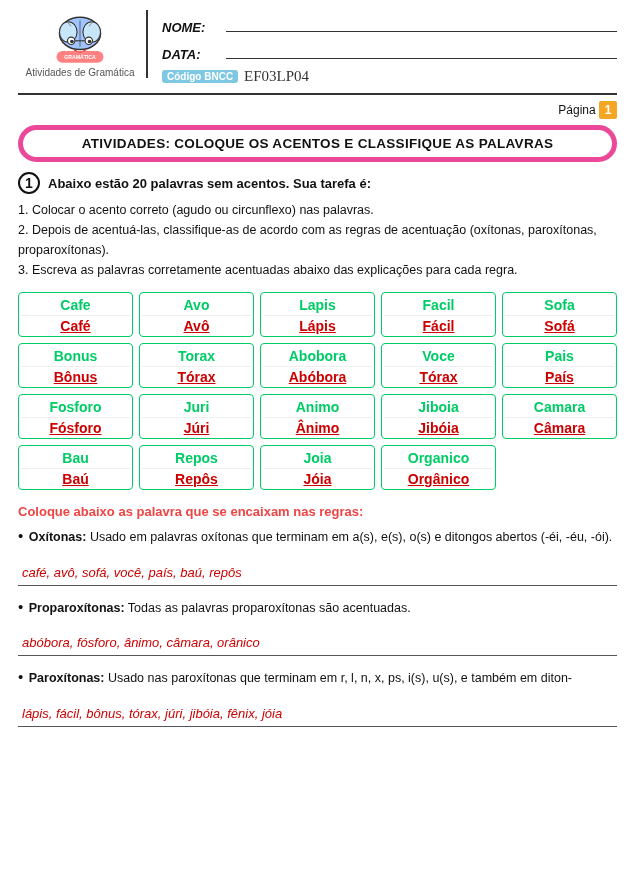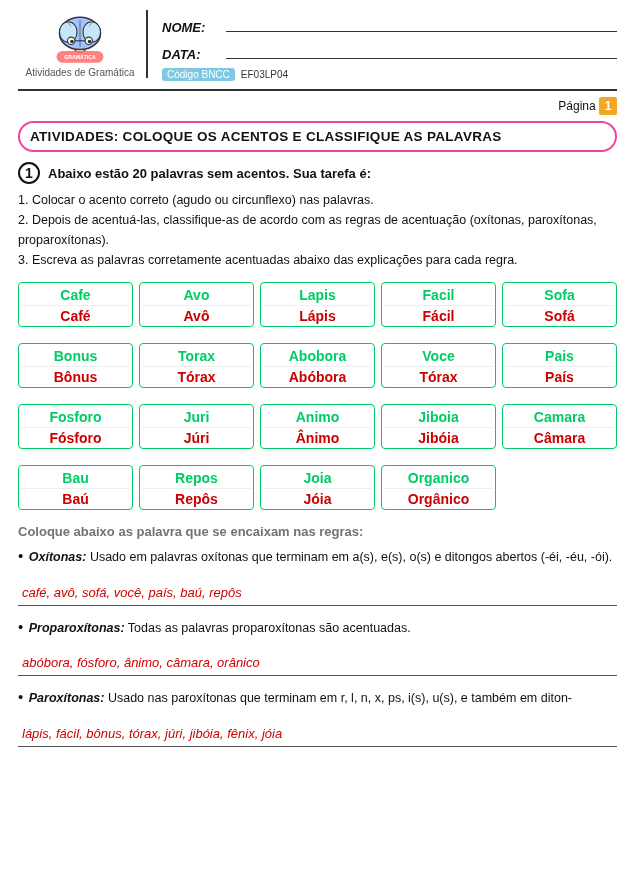--- a/index.html
+++ b/index.html
@@ -62,49 +62,51 @@
     }
     .bncc-row {
       display: flex;
       align-items: center;
       margin-top: 4px;
     }
     .bncc-badge {
       background: #7ec8e3;
       color: #fff;
       font-size: 10px;
-      font-weight: normal;
+      font-weight: bold;
       padding: 1px 5px;
       border-radius: 3px;
       margin-right: 6px;
     }
     .bncc-code {
-      font-size: 10px;
+      font-size: 15px;
       color: #333;
+      font-family: Liberation Serif, serif;
     }
     .pagina-row {
       text-align: right;
       font-size: 12px;
       margin-bottom: 6px;
     }
     .pagina-num {
       display: inline-block;
       background: #f5a623;
       color: #fff;
       font-weight: bold;
       width: 18px;
       height: 18px;
       text-align: center;
       line-height: 18px;
       border-radius: 2px;
       font-size: 12px;
     }
     .activity-title {
-      border: 2px solid #ec4899;
+      border: 5px solid #ec4899;
       border-radius: 20px;
+      text-align: center;
       padding: 6px 10px;
       font-weight: bold;
       font-size: 13.5px;
       color: #111;
       margin-bottom: 10px;
       letter-spacing: 0.3px;
     }
     .exercise-header {
       display: flex;
       align-items: center;
@@ -128,21 +130,21 @@
       font-size: 13px;
     }
     .instructions {
       font-size: 12.5px;
       margin-bottom: 12px;
       line-height: 1.6;
     }
     .words-grid {
       display: grid;
       grid-template-columns: repeat(5, 1fr);
-      gap: 16px 6px;
+      gap: 6px 6px;
       margin-bottom: 14px;
     }
     .word-cell {
       border: 1.5px solid #00cc66;
       border-radius: 4px;
       text-align: center;
       padding: 4px 2px 2px 2px;
     }
     .word-original {
       color: #00cc66;
@@ -151,41 +153,41 @@
       display: block;
     }
     .word-accented {
       color: #cc0000;
       font-size: 14px;
       font-weight: bold;
       display: block;
       border-top: 1px solid #eee;
       margin-top: 2px;
       padding-top: 2px;
+      text-decoration: underline;
     }
     .rules-section {
       margin-bottom: 8px;
     }
     .rules-title {
-      color: #737373;
+      color: #ef4444;
       font-weight: bold;
       font-size: 13px;
       margin-bottom: 6px;
     }
     .rule-block {
       margin-bottom: 10px;
     }
     .rule-text {
       font-size: 12.5px;
       margin-bottom: 2px;
       line-height: 1.5;
     }
     .rule-text .rule-name {
       font-weight: bold;
-      font-style: italic;
     }
     .rule-answer {
       color: #cc0000;
       font-size: 13px;
       font-style: italic;
       border-bottom: 1.5px solid #555;
       padding: 3px 4px 2px 4px;
       min-height: 24px;
       display: block;
       margin-top: 14px;

